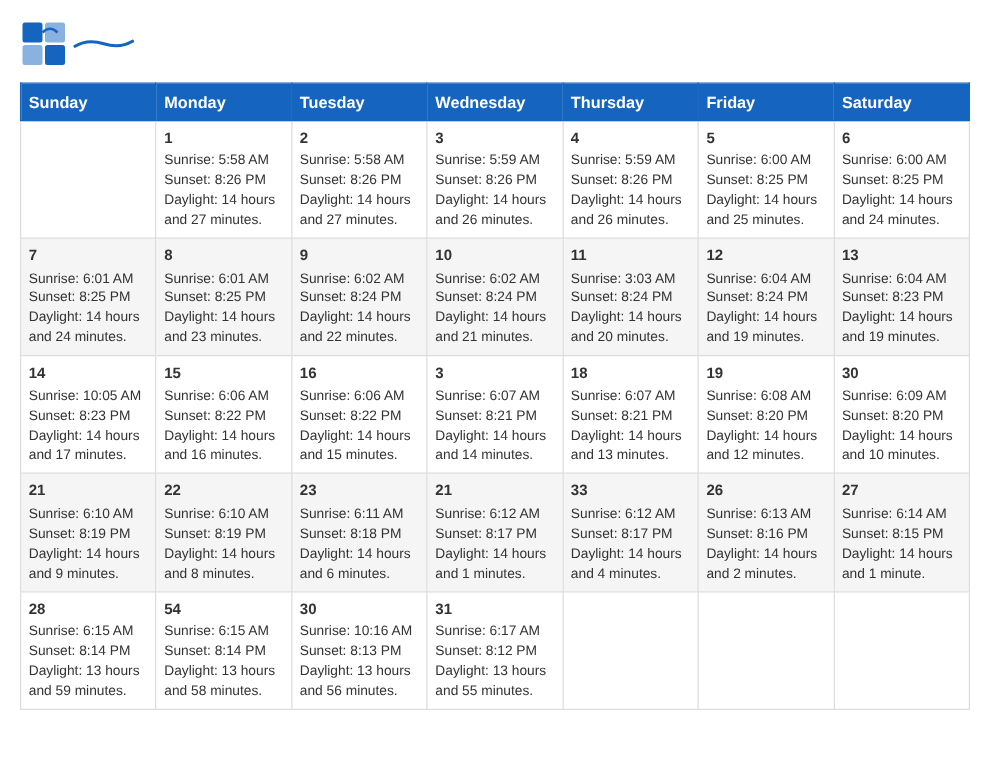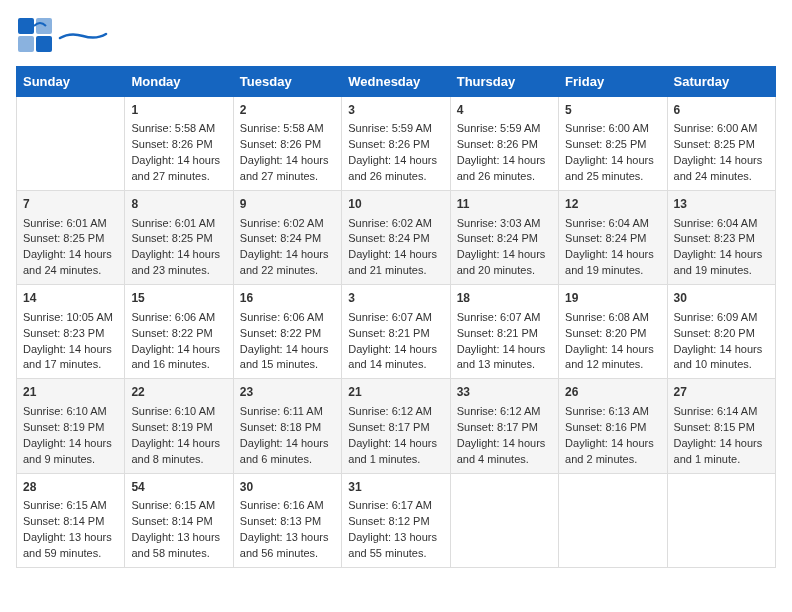--- a/index.html
+++ b/index.html
@@ -325,21 +325,21 @@
         </td>
         <td>
           <span class="day-num">54</span>
           <div>Sunrise: 6:15 AM</div>
           <div>Sunset: 8:14 PM</div>
           <div>Daylight: 13 hours</div>
           <div>and 58 minutes.</div>
         </td>
         <td>
           <span class="day-num">30</span>
-          <div>Sunrise: 6:16 AM</div>
+          <div>Sunrise: 10:16 AM</div>
           <div>Sunset: 8:13 PM</div>
           <div>Daylight: 13 hours</div>
           <div>and 56 minutes.</div>
         </td>
         <td>
           <span class="day-num">31</span>
           <div>Sunrise: 6:17 AM</div>
           <div>Sunset: 8:12 PM</div>
           <div>Daylight: 13 hours</div>
           <div>and 55 minutes.</div>

